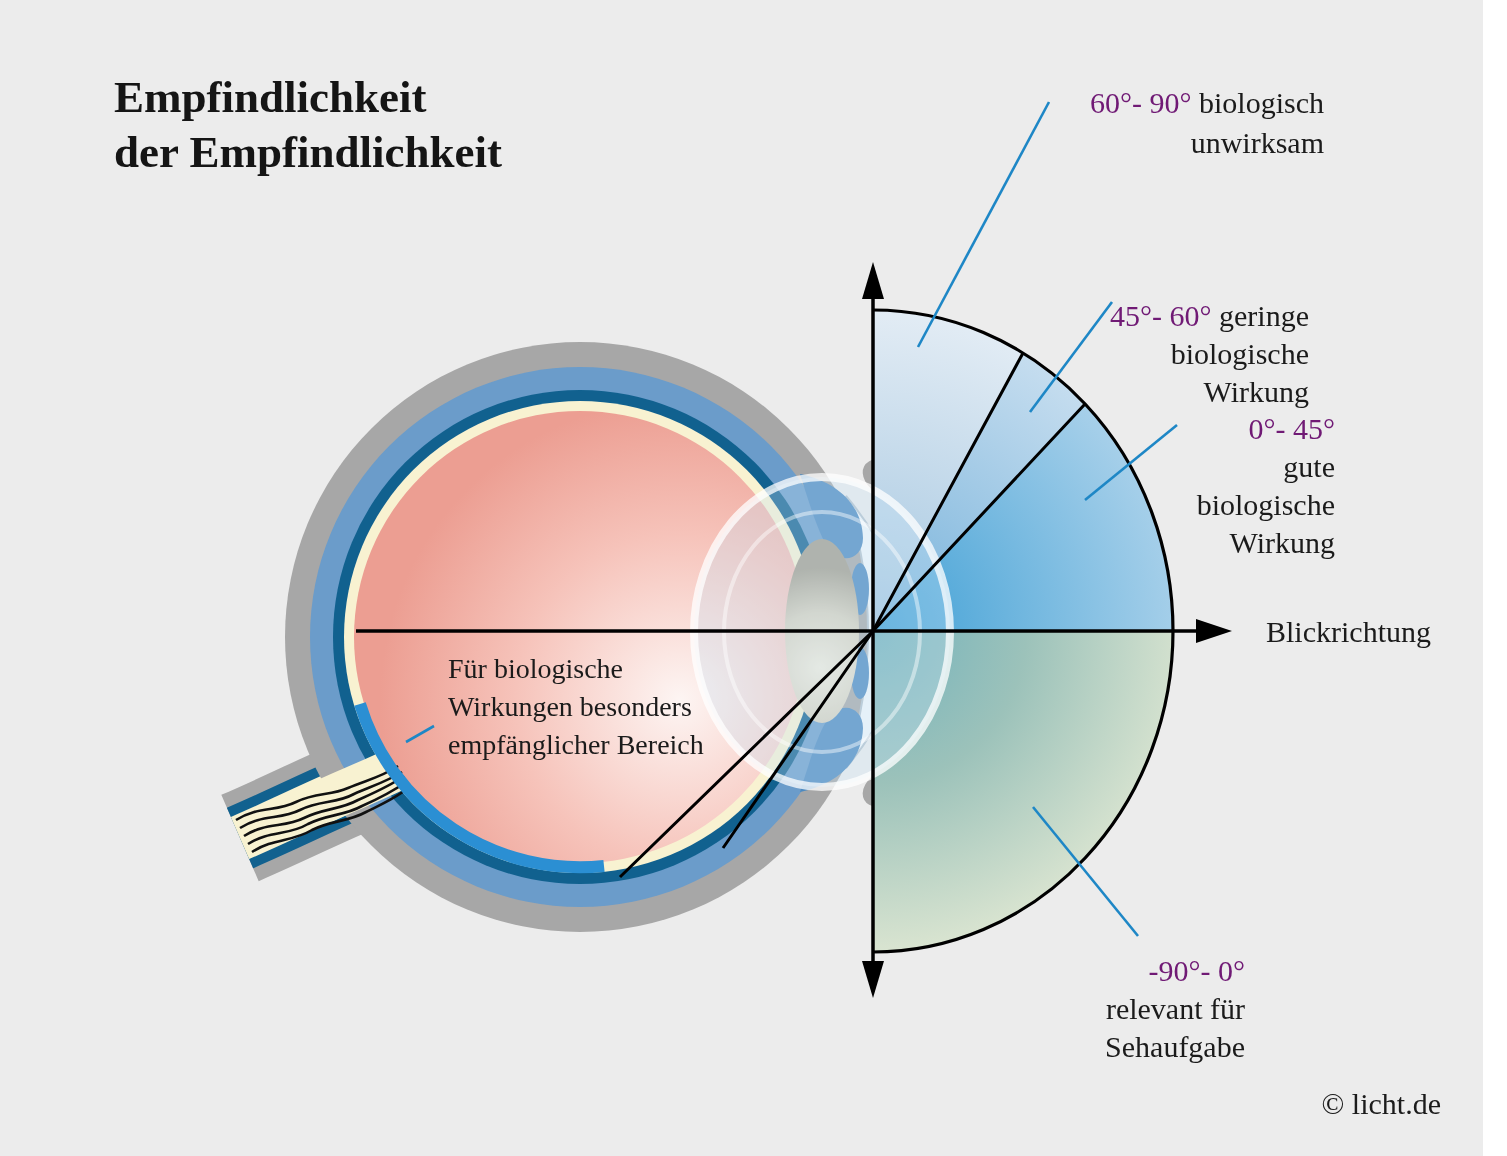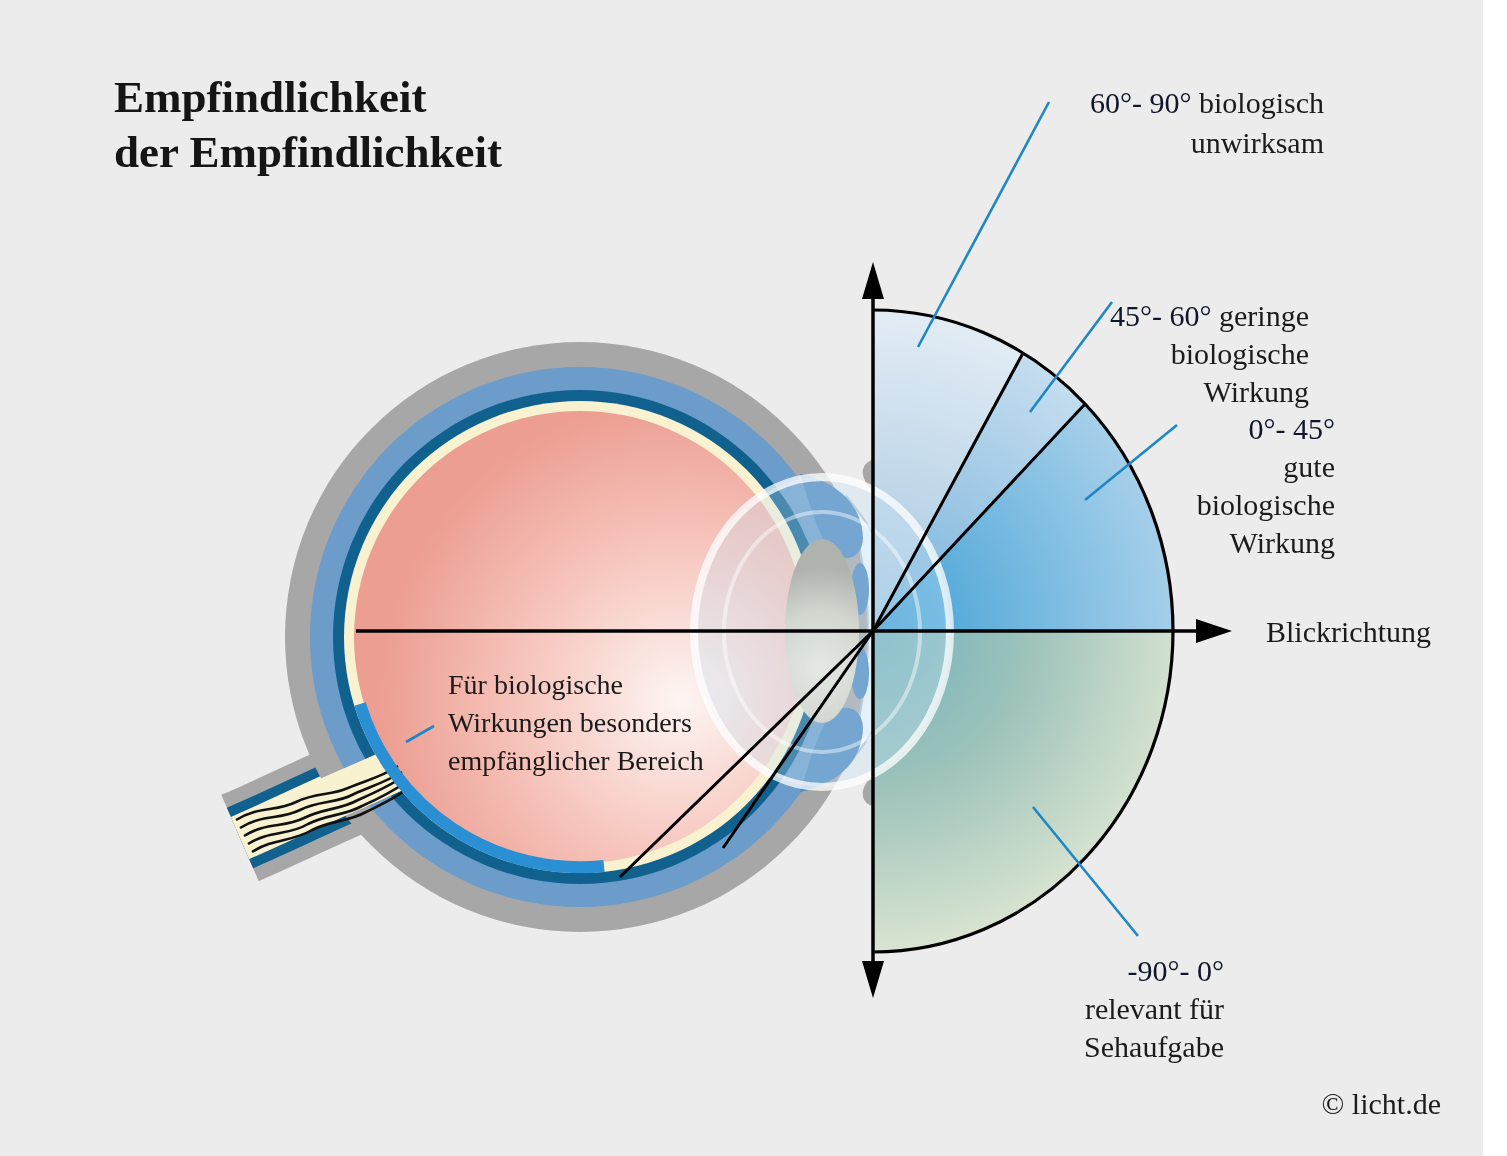--- a/index.html
+++ b/index.html
@@ -7,27 +7,27 @@
     position:relative;width:1483px;height:1156px;overflow:hidden;
     background:#ececec;
     font-family:Liberation Serif, serif;
   }
   #figure-svg{position:absolute;left:0;top:0;}
   .txt{position:absolute;color:#1b1b1b;}
   .title{
     left:114px;top:70px;font-size:45px;font-weight:bold;line-height:55px;color:#151515;
   }
   .lbl{font-size:30px;line-height:40px;text-align:right;white-space:nowrap;}
-  .accent{color:#0f172a;}
+  .accent{color:#701a75;}
   .lbl-6090{right:159px;top:83px;}
   .lbl-4560{right:174px;top:250px;line-height:38px;margin-top:47px;}
   .lbl-045{right:148px;top:410px;line-height:38px;}
-  .lbl-neg{right:259px;top:952px;line-height:38px;}
+  .lbl-neg{right:238px;top:952px;line-height:38px;}
   .blick{left:1246px;top:615px;font-size:30px;margin-left:20px;}
-  .note{left:448px;top:650px;font-size:28px;line-height:38px;text-align:left;margin-top:16px;}
+  .note{left:448px;top:650px;font-size:28px;line-height:38px;text-align:left;}
   .credit{right:42px;top:1087px;font-size:30px;text-align:center;}
 </style>
 </head>
 <body>
 
 <div id="canvas">
 
   <svg id="figure-svg" width="1507" height="1156" viewBox="0 0 1507 1156">
     <defs>
       <radialGradient id="g045" gradientUnits="userSpaceOnUse" cx="873" cy="631" r="330">

